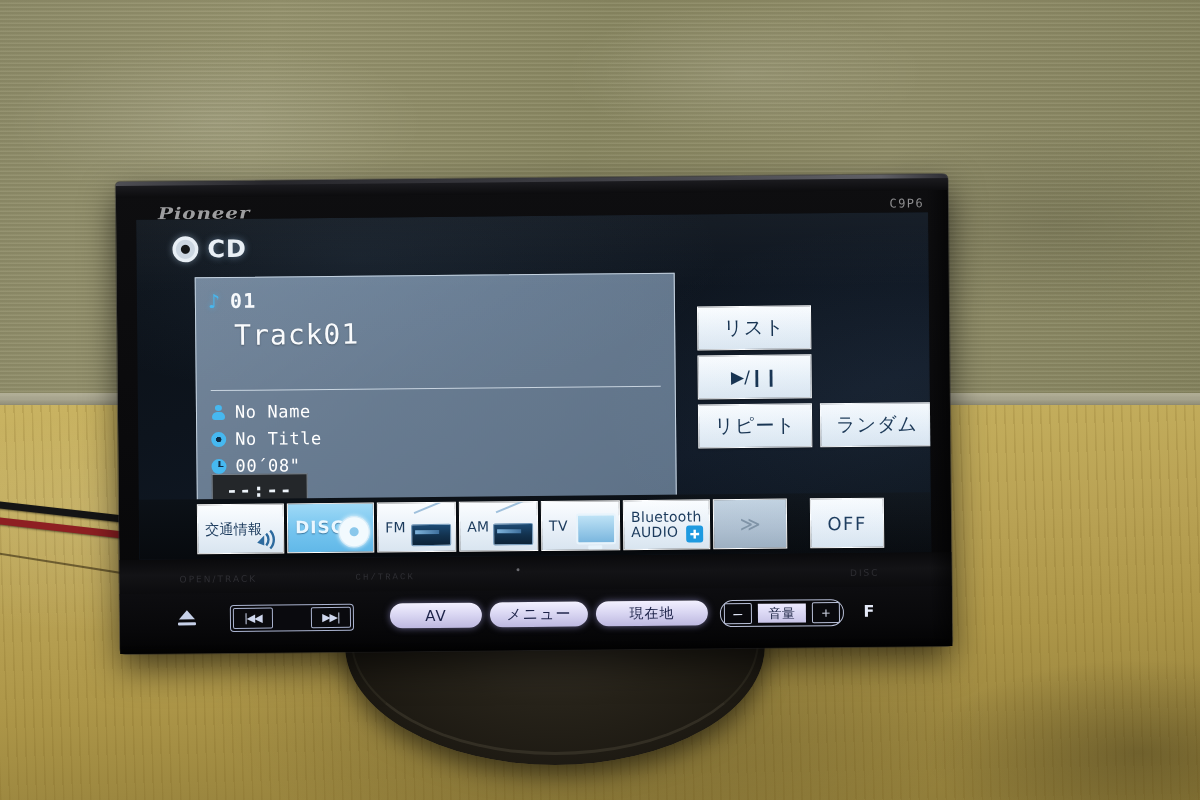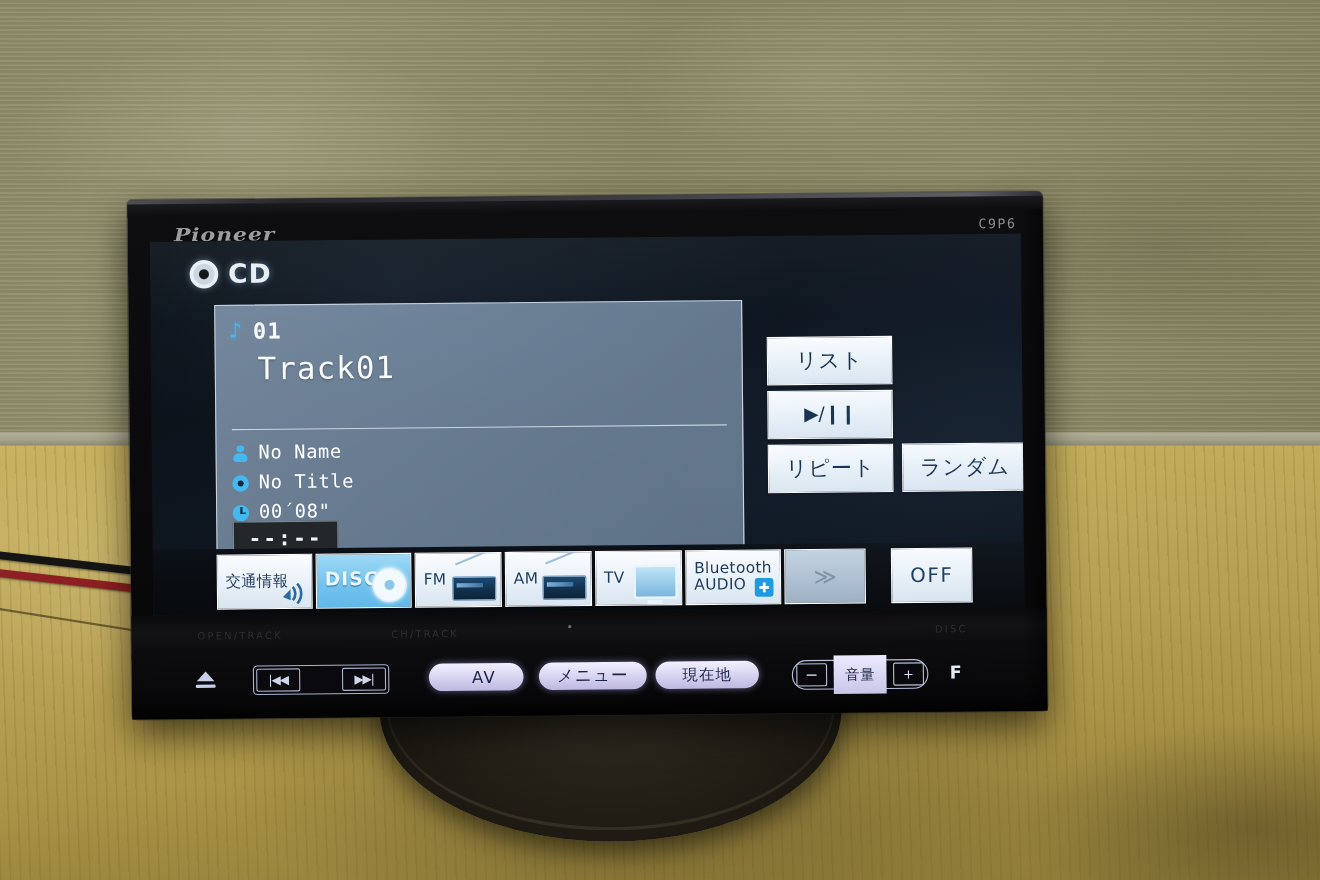--- a/index.html
+++ b/index.html
@@ -271,21 +271,21 @@
   
   .bezel-mid{
     position:absolute;left:0;top:378px;width:832px;height:40px;
     background:linear-gradient(180deg,#0a0a0c 0%,#131316 40%,#09090b 100%);
   }
   .bezel-lbl{
     position:absolute;font-size:9px;letter-spacing:2px;color:#2e2e33;
     font-family:"DejaVu Sans","Liberation Sans",sans-serif;
   }
   #lbl-open{left:60px;top:393px;}
-  #lbl-chtrack{left:236px;top:393px;}
+  #lbl-chtrack{left:236px;top:393px;font-family:Liberation Mono, monospace;}
   #lbl-func{right:72px;top:393px;}
   .dot-led{position:absolute;left:397px;top:390px;width:3px;height:3px;border-radius:50%;background:#6b6b70;}
 
   
   #hardbar{
     position:absolute;left:0;top:412px;width:832px;height:60px;
     background:linear-gradient(180deg,#0d0d10 0%,#08080a 60%,#030304 100%);
   }
   .eject{
     position:absolute;left:57px;top:17px;width:20px;height:16px;color:#c6cfe6;
@@ -305,35 +305,35 @@
     width:38px;height:19px;margin:0 2px;border:1px solid #aab3cf;border-radius:2px;
     color:#cfd7ee;font-size:11px;display:flex;align-items:center;justify-content:center;letter-spacing:-1px;
   }
   .pill{
     position:absolute;top:12px;height:25px;border-radius:13px;
     background:linear-gradient(180deg,#f2f0ff 0%,#d9d6f2 48%,#bdb8e0 100%);
     color:#1c2248;display:flex;align-items:center;justify-content:center;
     font-size:15px;letter-spacing:1px;
     box-shadow:0 0 7px rgba(170,165,235,.55);
   }
-  #p-av{left:270px;width:72px;padding-left:14px;}
+  #p-av{left:270px;width:92px;}
   #p-menu{left:370px;width:98px;}
-  #p-now{left:476px;width:94px;font-size:14px;}
+  #p-now{left:476px;width:112px;font-size:14px;}
   .volwrap{
     position:absolute;left:600px;top:12px;width:116px;height:25px;
     border:1.5px solid #b9c0d8;border-radius:13px;
     display:flex;align-items:center;justify-content:space-between;padding:0 3px;
     background:#09090d;
   }
   .volbtn{
     width:26px;height:19px;border:1px solid #b9c0d8;border-radius:2px;
     color:#dfe4f5;font-size:14px;display:flex;align-items:center;justify-content:center;
   }
   .vollbl{
-    width:48px;height:35px;background:linear-gradient(180deg,#eceaff,#c9c5e8);
+    width:48px;height:19px;background:linear-gradient(180deg,#eceaff,#c9c5e8);
     color:#17203f;font-size:13px;display:flex;align-items:center;justify-content:center;letter-spacing:.5px;
   }
   .fkey{
     position:absolute;left:738px;top:13px;width:22px;height:22px;
     color:#e4e9f7;font-size:16px;font-weight:700;
     display:flex;align-items:center;justify-content:center;
   }
 
   
   .unit-right-shade{

